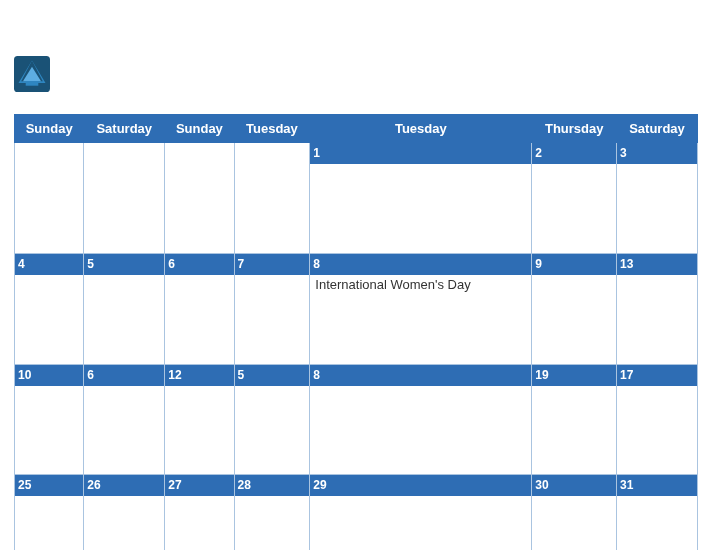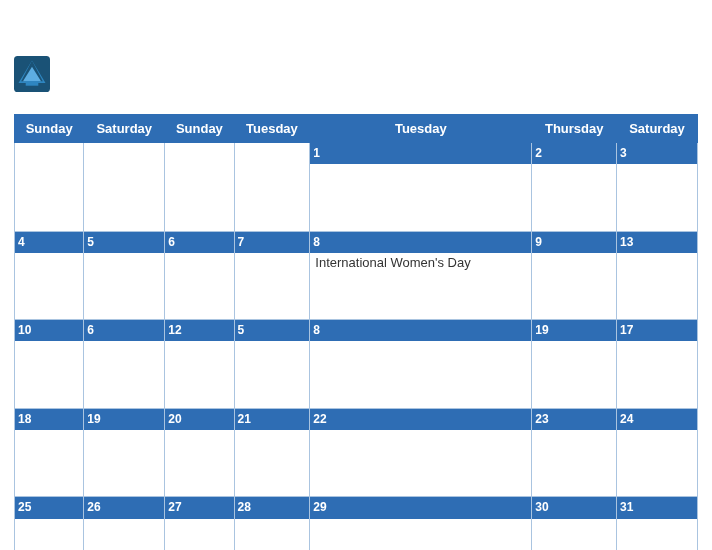--- a/index.html
+++ b/index.html
@@ -201,43 +201,20 @@
           </td>
           <td>
             <span class="day-number blue-header">19</span>
           </td>
           <td>
             <span class="day-number blue-header">17</span>
           </td>
         </tr>
         <tr>
           <td>
-            <span class="day-number blue-header">18</span>
-          </td>
-          <td>
-            <span class="day-number blue-header">19</span>
-          </td>
-          <td>
-            <span class="day-number blue-header">20</span>
-          </td>
-          <td>
-            <span class="day-number blue-header">21</span>
-          </td>
-          <td>
-            <span class="day-number blue-header">22</span>
-          </td>
-          <td>
-            <span class="day-number blue-header">23</span>
-          </td>
-          <td>
-            <span class="day-number blue-header">24</span>
-          </td>
-        </tr>
-        <tr>
-          <td>
             <span class="day-number blue-header">25</span>
           </td>
           <td>
             <span class="day-number blue-header">26</span>
           </td>
           <td>
             <span class="day-number blue-header">27</span>
           </td>
           <td>
             <span class="day-number blue-header">28</span>

